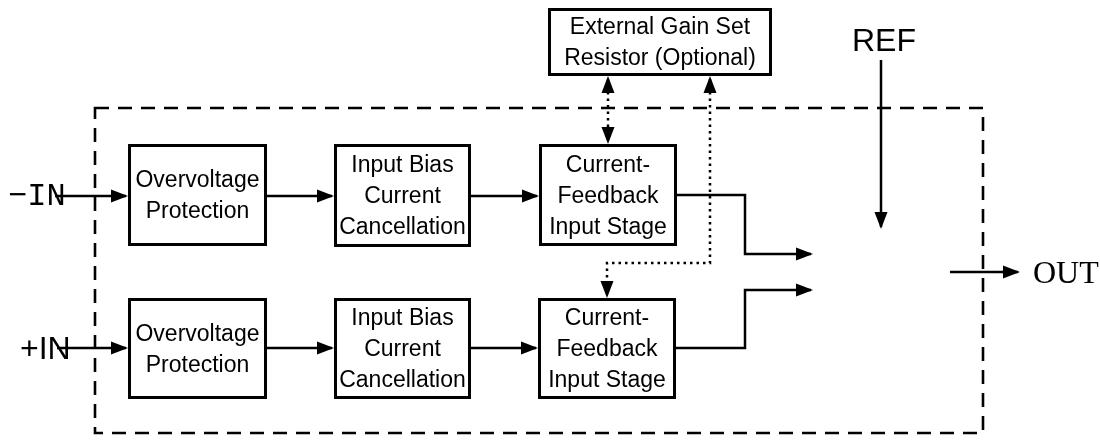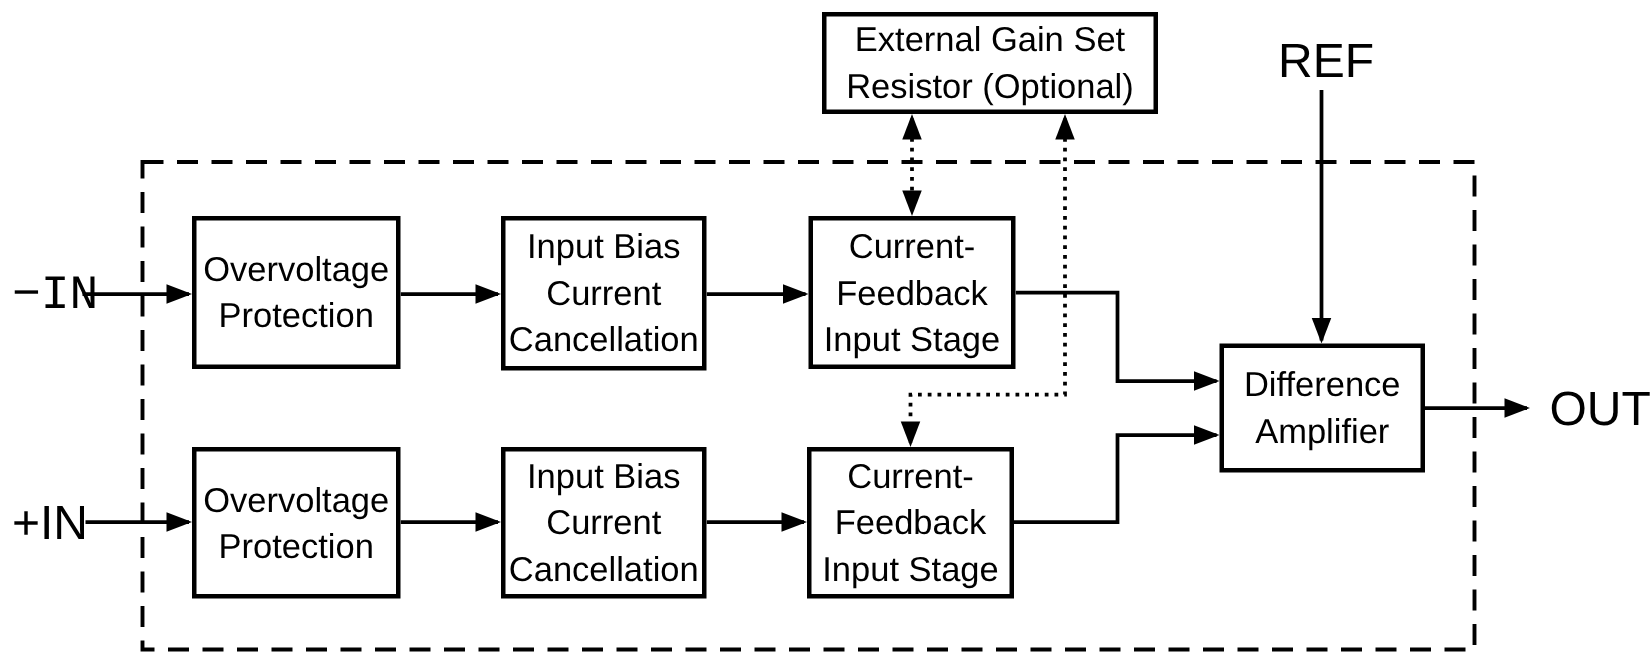--- a/index.html
+++ b/index.html
@@ -117,23 +117,19 @@
 Current
 Cancellation</span>
   </div>
 
   <div class="box" style="left:538px; top:298px; width:138px; height:101px;">
     <span class="box-label">Current-
 Feedback
 Input Stage</span>
   </div>
 
-  <div class="box" style="left:813px; top:229px; width:137px; height:86px;">
-    <span class="box-label">Difference
-Amplifier</span>
-  </div>
 
   <div class="port" style="left:8px; top:183px;font-family:Liberation Mono, monospace;">−IN</div>
-  <div class="port" style="left:8px; top:335px;">+IN</div>
+  <div class="port" style="left:20px; top:335px;">+IN</div>
   <div class="port" style="left:852px; top:27px;">REF</div>
-  <div class="port" style="left:1033px; top:259px;">OUT</div>
+  <div class="port" style="left:1033px; top:259px;font-family:Liberation Serif, serif;">OUT</div>
 
 </div>
 
 </body></html>

